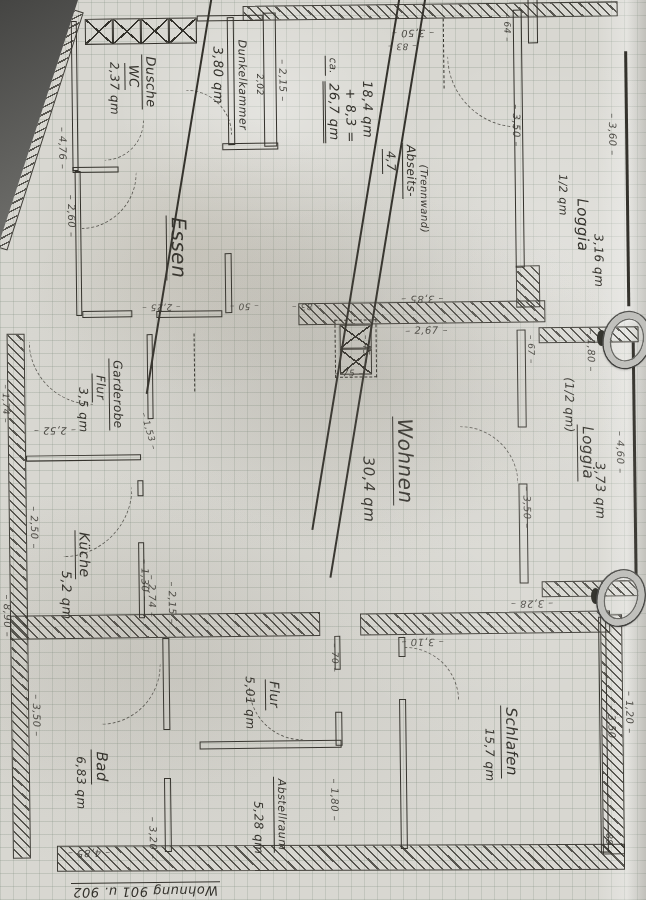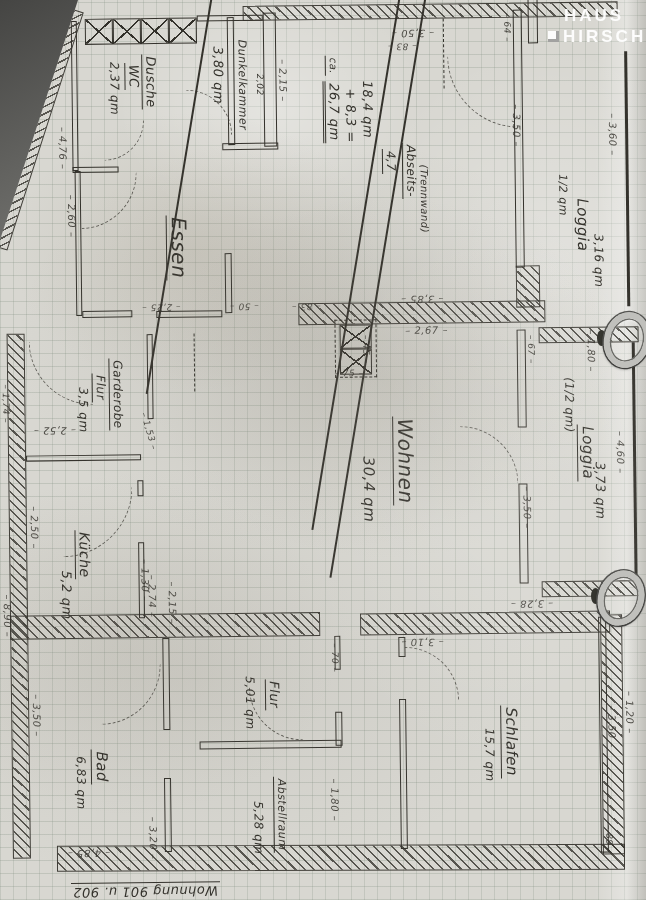--- a/index.html
+++ b/index.html
@@ -230,24 +230,17 @@
         <div class="el lbl dim" style="left: 332px; top: 658px; font-size: 9px; transform: translate(-50%, -50%) rotate(90deg);">70</div>
         <div class="el lbl dim" style="left: 420px; top: 643px; font-size: 10px; transform: translate(-50%, -50%) rotate(180deg);">3,10</div>
         <div class="el lbl dim" style="left: 330px; top: 800px; font-size: 10px; transform: translate(-50%, -50%) rotate(90deg);">1,80</div>
         <div class="el lbl dim" style="left: 608px; top: 730px; font-size: 10px; transform: translate(-50%, -50%) rotate(90deg);">3,50</div>
         <div class="el lbl dim" style="left: 626px; top: 716px; font-size: 10px; transform: translate(-50%, -50%) rotate(90deg);">1,20</div>
         <div class="el lbl dim" style="left: 604px; top: 843px; font-size: 9px; transform: translate(-50%, -50%) rotate(90deg);">89</div>
         <div class="el lbl dim" style="left: 84px; top: 850px; font-size: 10px; transform: translate(-50%, -50%) rotate(180deg);">4,85</div>
       </div>
   </div>
   <div class="grime"></div>
-  <div class="logo">
-    <div class="logo-row1">HAUS</div>
-    <div class="logo-row2">
-      <span class="logo-mark"></span>
-      <span>HIRSCH</span>
-    </div>
-  </div>
   <div class="ring r1"></div>
   <div class="ring r2"></div>
   <div class="hole h1"></div>
   <div class="hole h2"></div>
 </div>
 
 </body></html>

